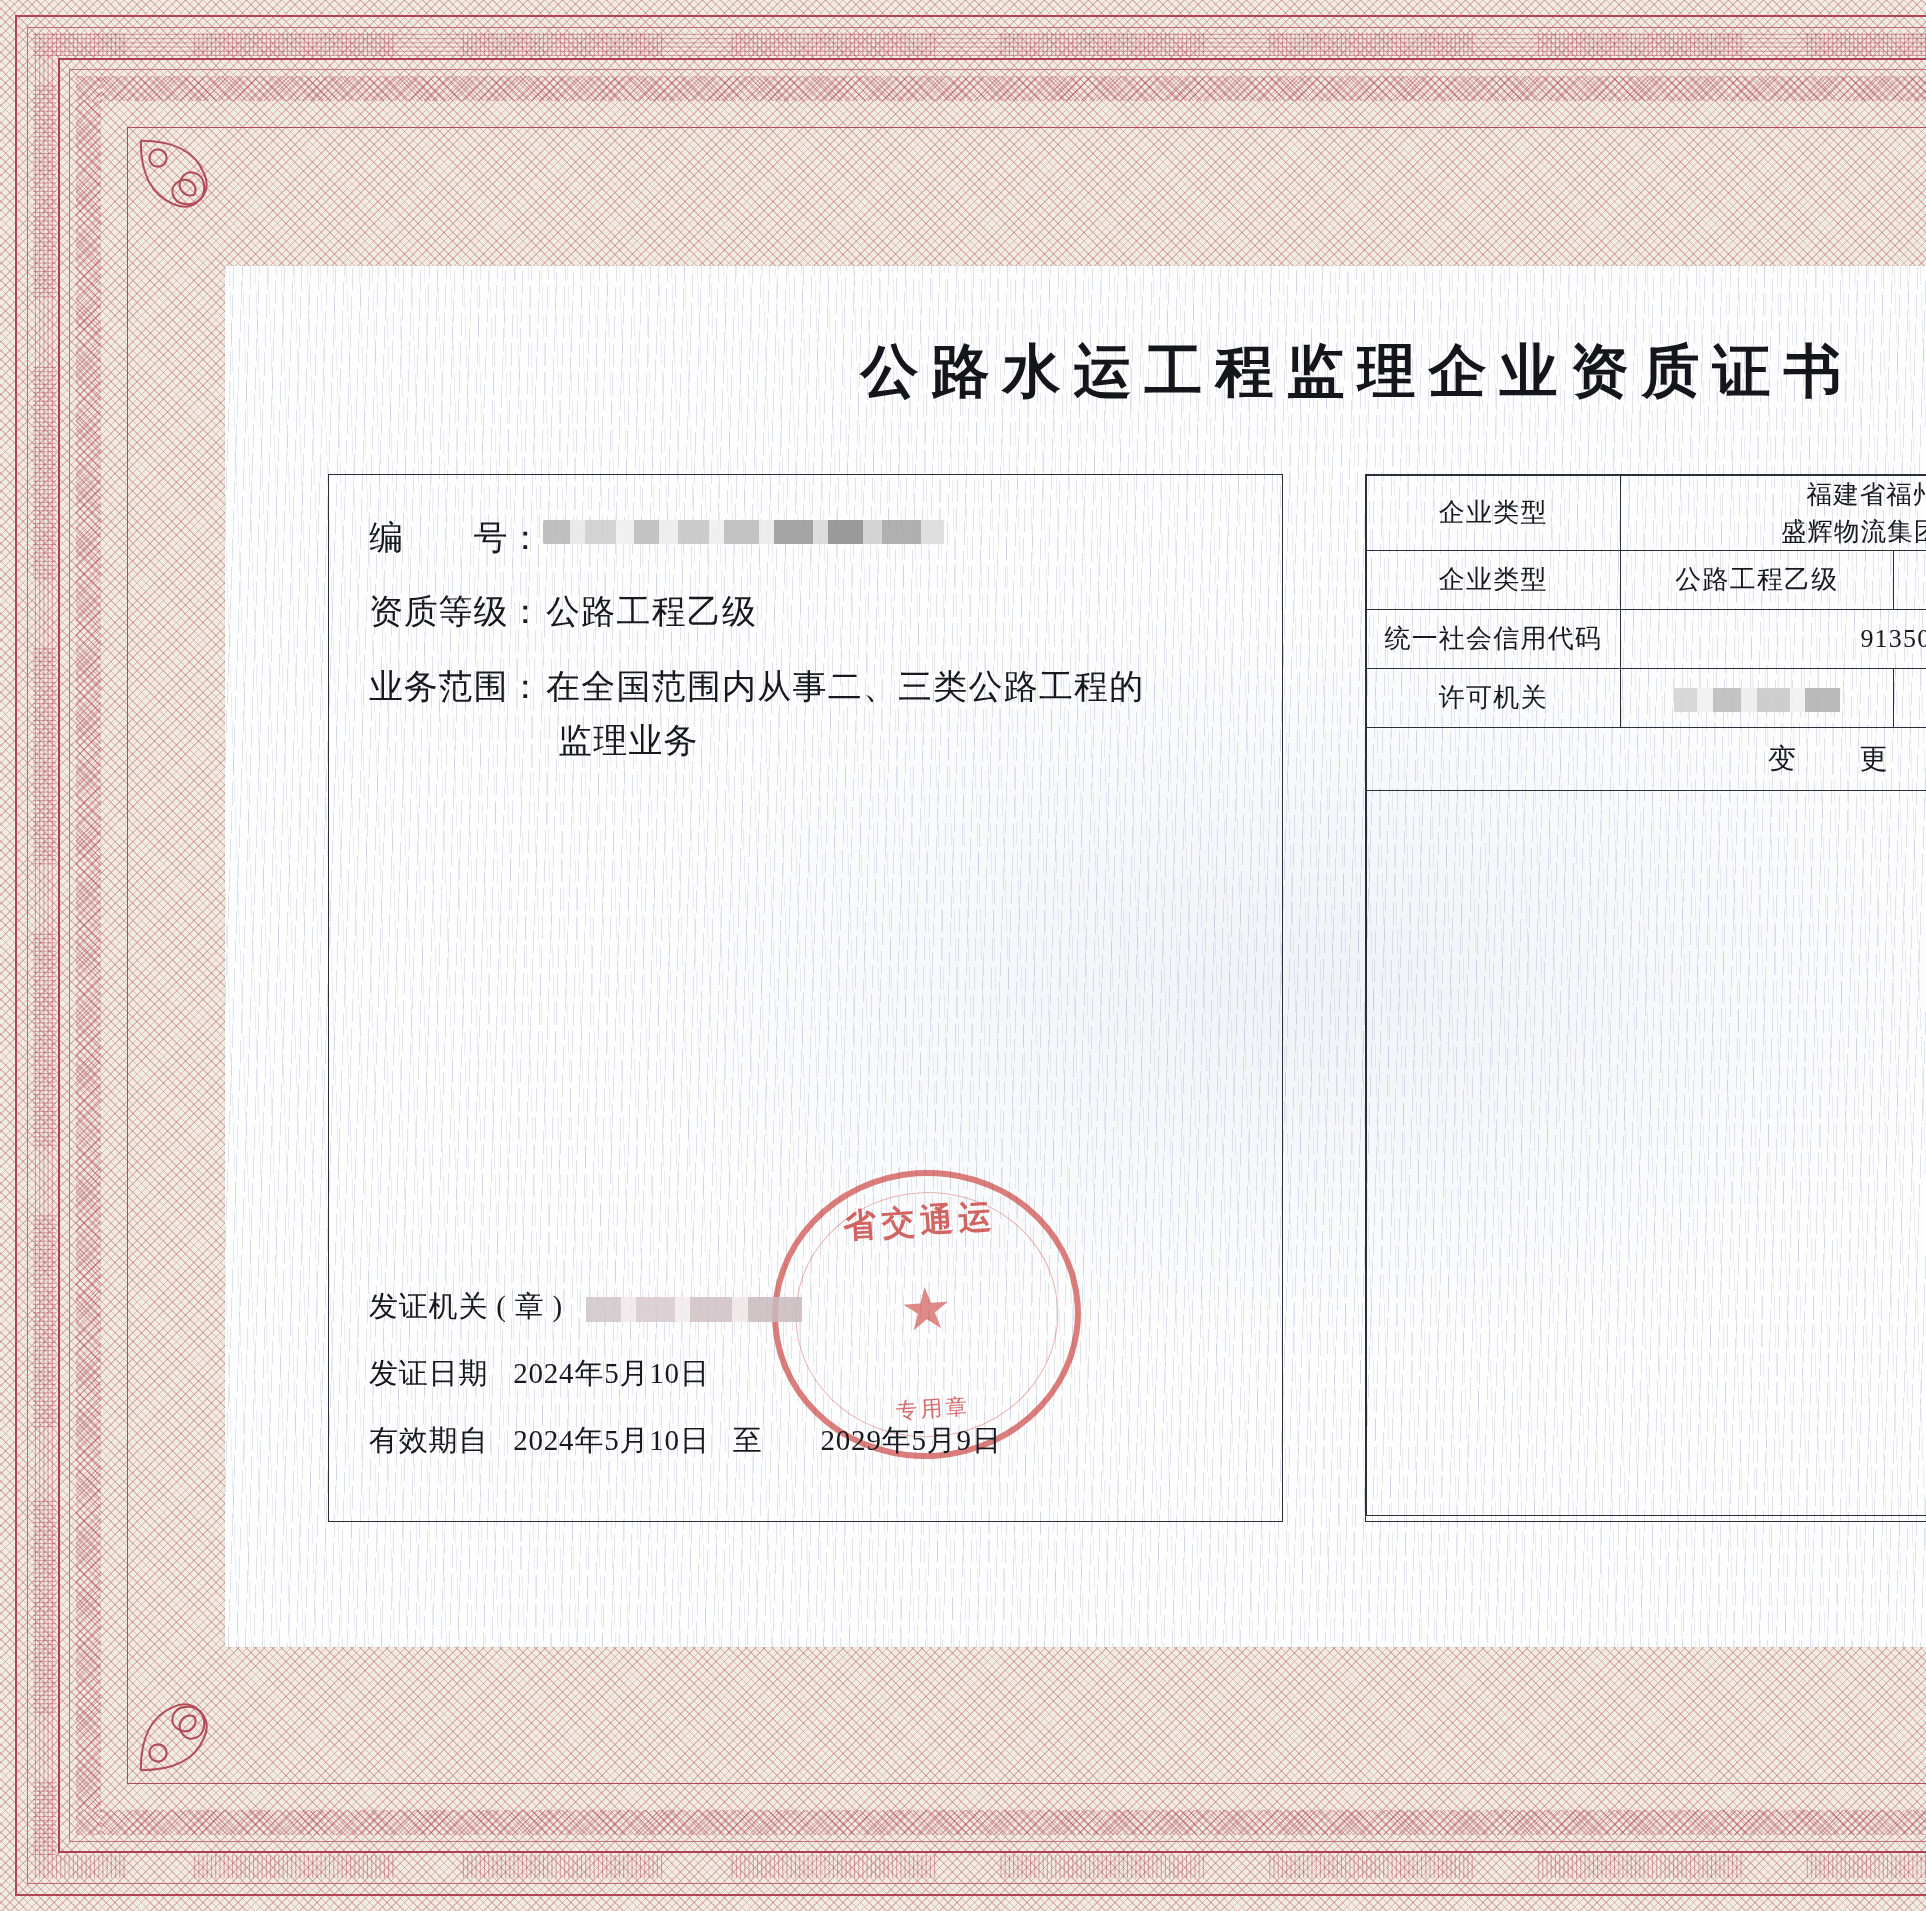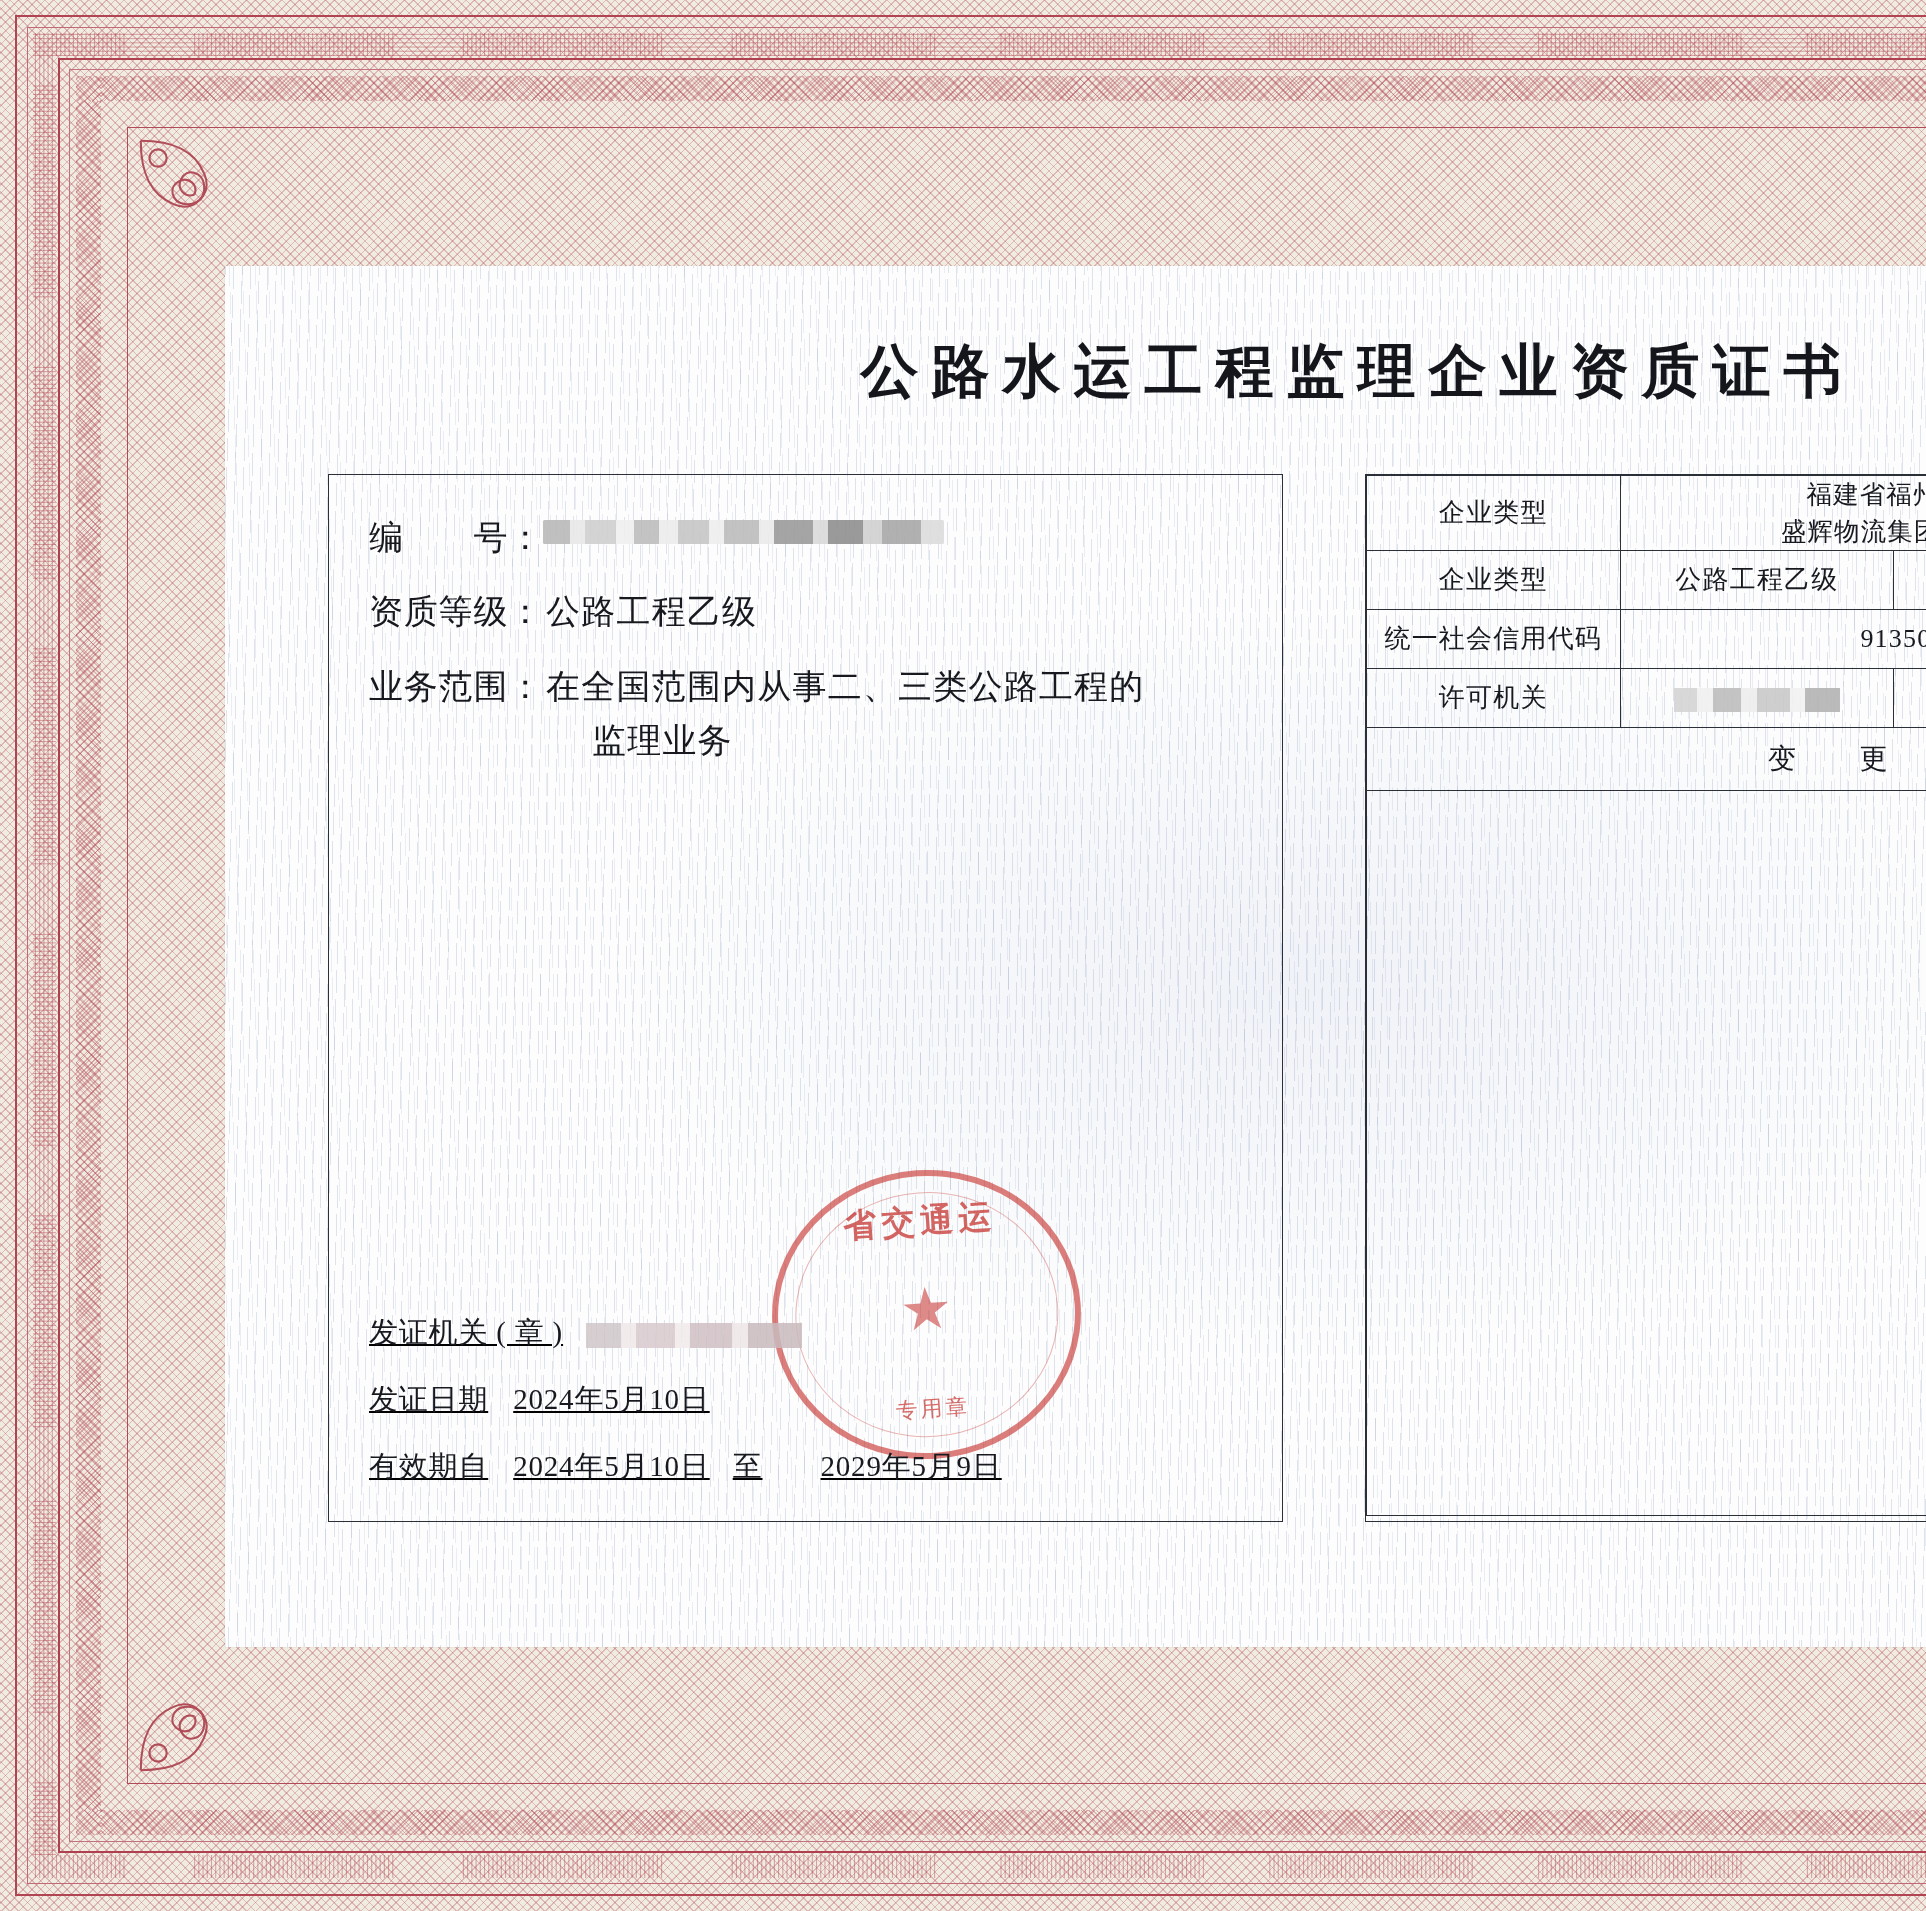--- a/index.html
+++ b/index.html
@@ -174,23 +174,22 @@
         #bcbcbc 181px 216px, #ebebeb 216px 231px,
         #9b9b9b 231px 270px, #d9d9d9 270px 285px,
         #8f8f8f 285px 320px, #d0d0d0 320px 339px,
         #a8a8a8 339px 378px, #dcdcdc 378px 401px);
     opacity: 0.9;
   }
 
   .lp-bottom {
     position: absolute;
     left: 40px;
-    bottom: 34px;
+    bottom: 60px;
     right: 23px;
-    text-decoration: underline;
   }
   .lp-brow {
     display: flex;
     align-items: center;
     margin-bottom: 27px;
     font-size: 29px;
     color: #17191f;
   }
   .lp-brow:last-child { margin-bottom: 0; }
   .lp-brow .lbl { white-space: nowrap; letter-spacing: 0.8px; }
@@ -369,21 +368,21 @@
         <div class="lp-row">
           <span class="lp-label">资质等级：</span>
           <span class="lp-value">公路工程乙级</span>
         </div>
 
         <div class="lp-row">
           <span class="lp-label">业务范围：</span>
           <span>
             <span class="lp-value">在全国范围内从事二、三类公路工程的</span>
             <br>
-            <span class="lp-value" style="display:inline-block;margin-left:49px;margin-top:8.5px;">监理业务</span>
+            <span class="lp-value" style="display:inline-block;margin-left:15px;margin-top:8.5px;">监理业务</span>
           </span>
         </div>
 
       </div>
 
       <div class="seal">
         <div class="seal-inner"></div>
         <div class="seal-top-text">省交通运</div>
         <div class="seal-star">★</div>
         <div class="seal-bottom-text">专用章</div>

